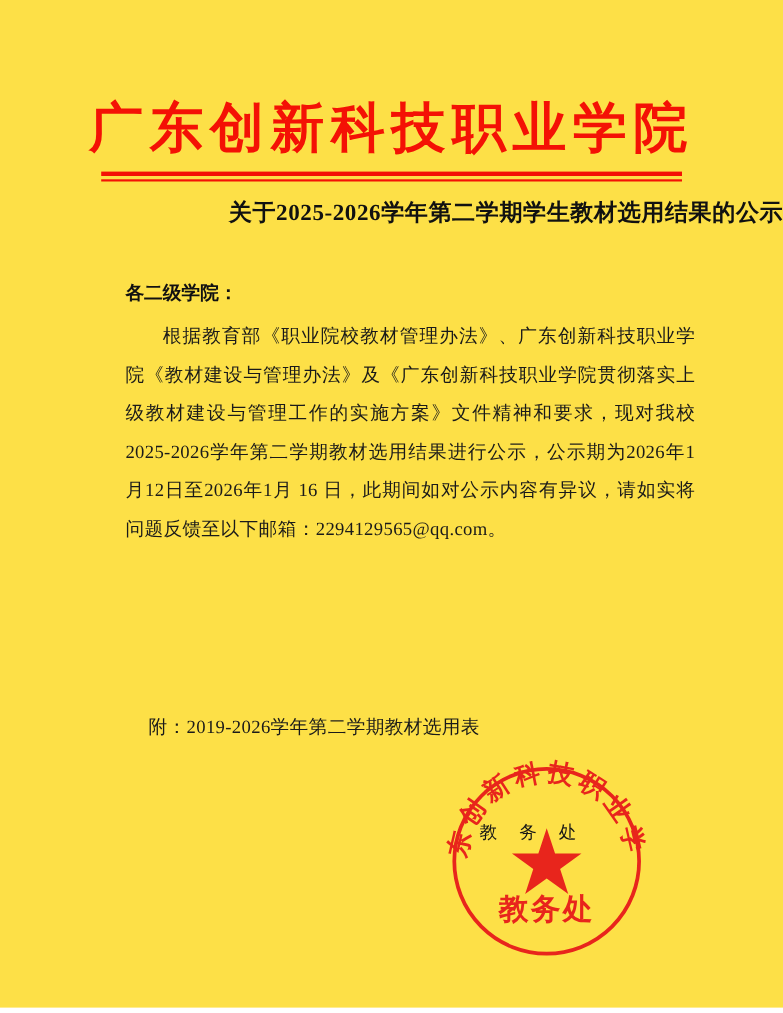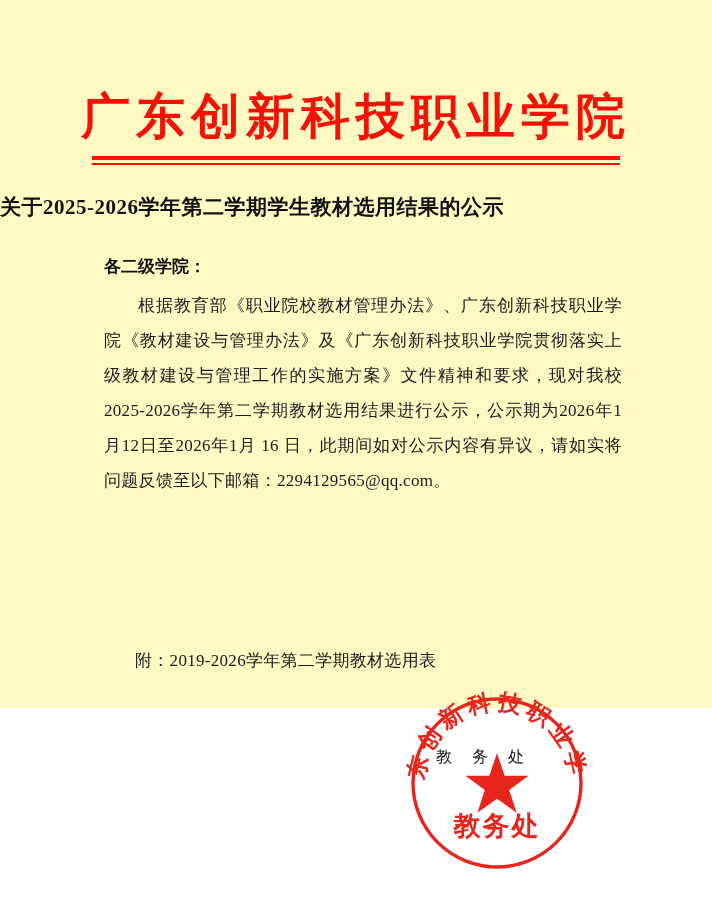--- a/index.html
+++ b/index.html
@@ -12,22 +12,22 @@
     height: 921px;
     position: relative;
     font-family: "Liberation Serif", "DejaVu Serif", serif;
     color: #000000;
     overflow: hidden;
   }
 
   .page {
     position: relative;
     width: 712px;
-    height: 708px;
-    background: #fef9c3;
+    height: 916px;
+    background: #fde047;
   }
 
   
   .letterhead {
     position: absolute;
     top: 88px;
     left: 0;
     width: 712px;
     text-align: center;
   }
@@ -57,37 +57,37 @@
   }
   .rule-thin {
     height: 2px;
     background: #f41105;
     width: 100%;
   }
 
   
   .doc-title {
     position: absolute;
-    top: 192px;
+    top: 178px;
     left: 0;
     width: 712px;
-    text-align: left;
+    text-align: right;
     font-family: "Liberation Serif", "DejaVu Serif", serif;
     font-weight: bold;
     font-size: 21px;
     line-height: 30px;
     letter-spacing: 0.5px;
     color: #111111;
   }
 
   
   .body-block {
     position: absolute;
     top: 252px;
-    left: 104px;
+    left: 114px;
     width: 518px;
   }
 
   .salutation {
     font-family: "Liberation Sans", "DejaVu Sans", sans-serif;
     font-weight: bold;
     font-size: 17px;
     line-height: 30px;
     color: #111111;
     margin-bottom: 6px;

